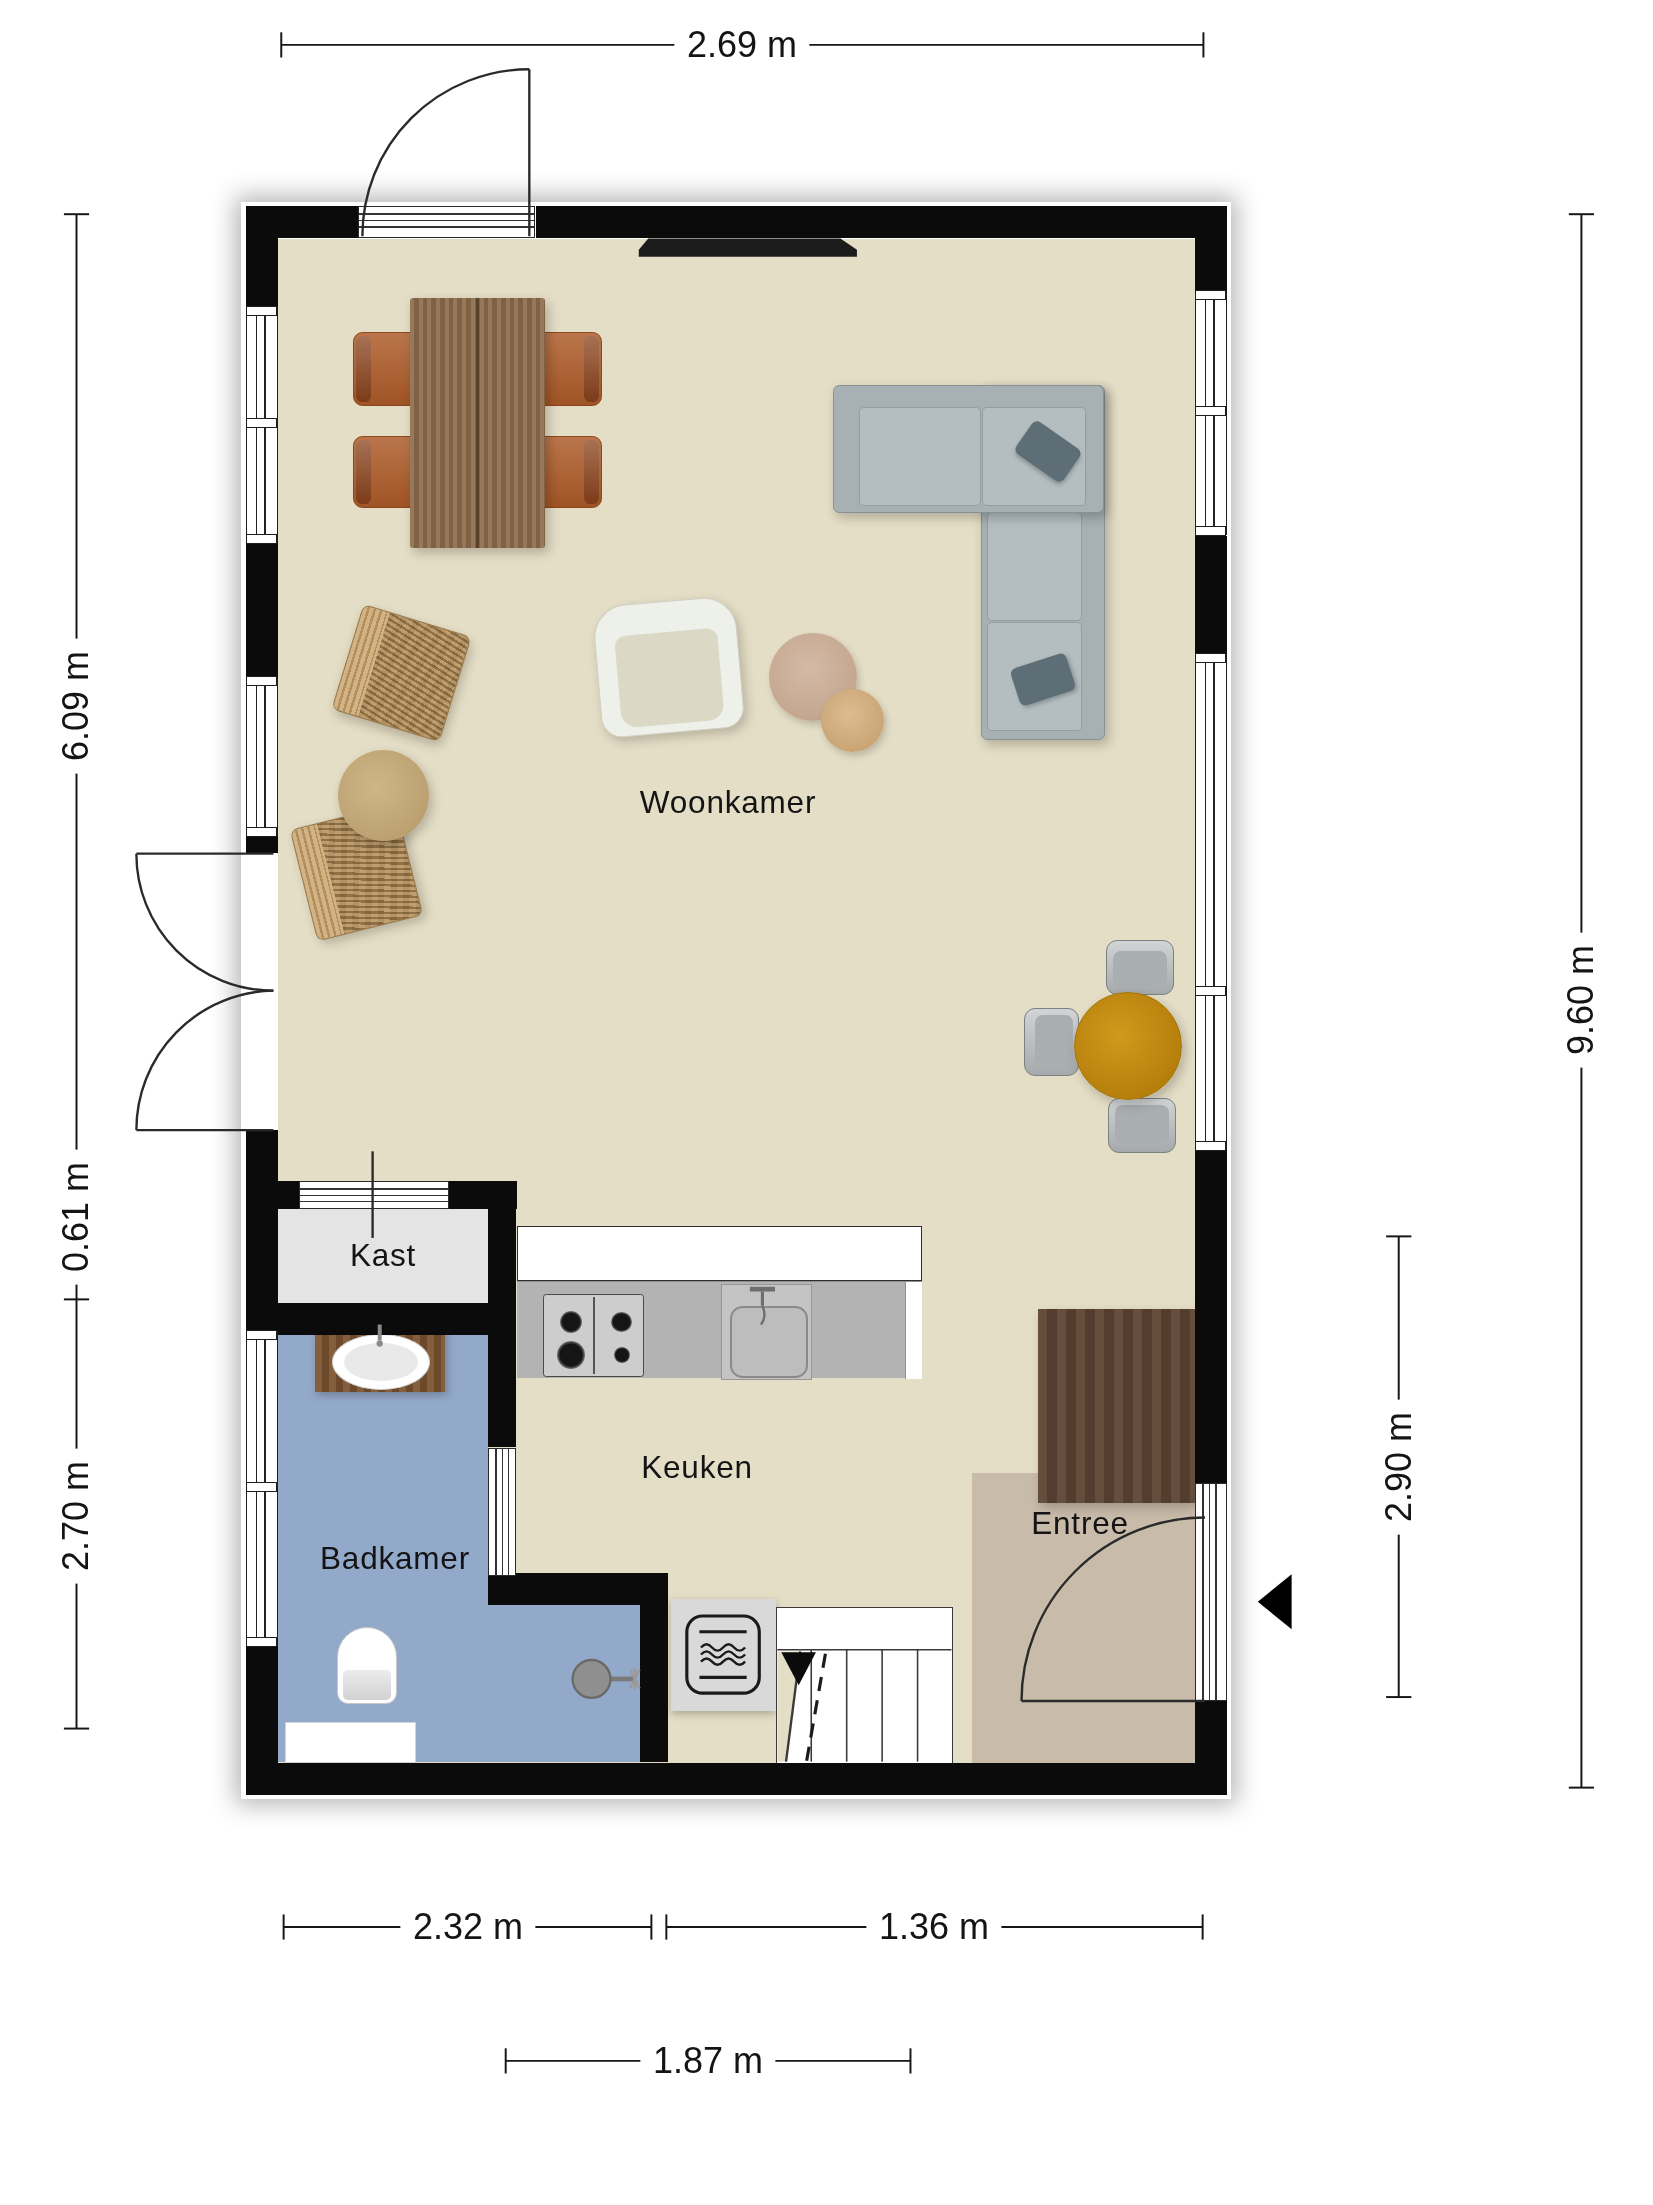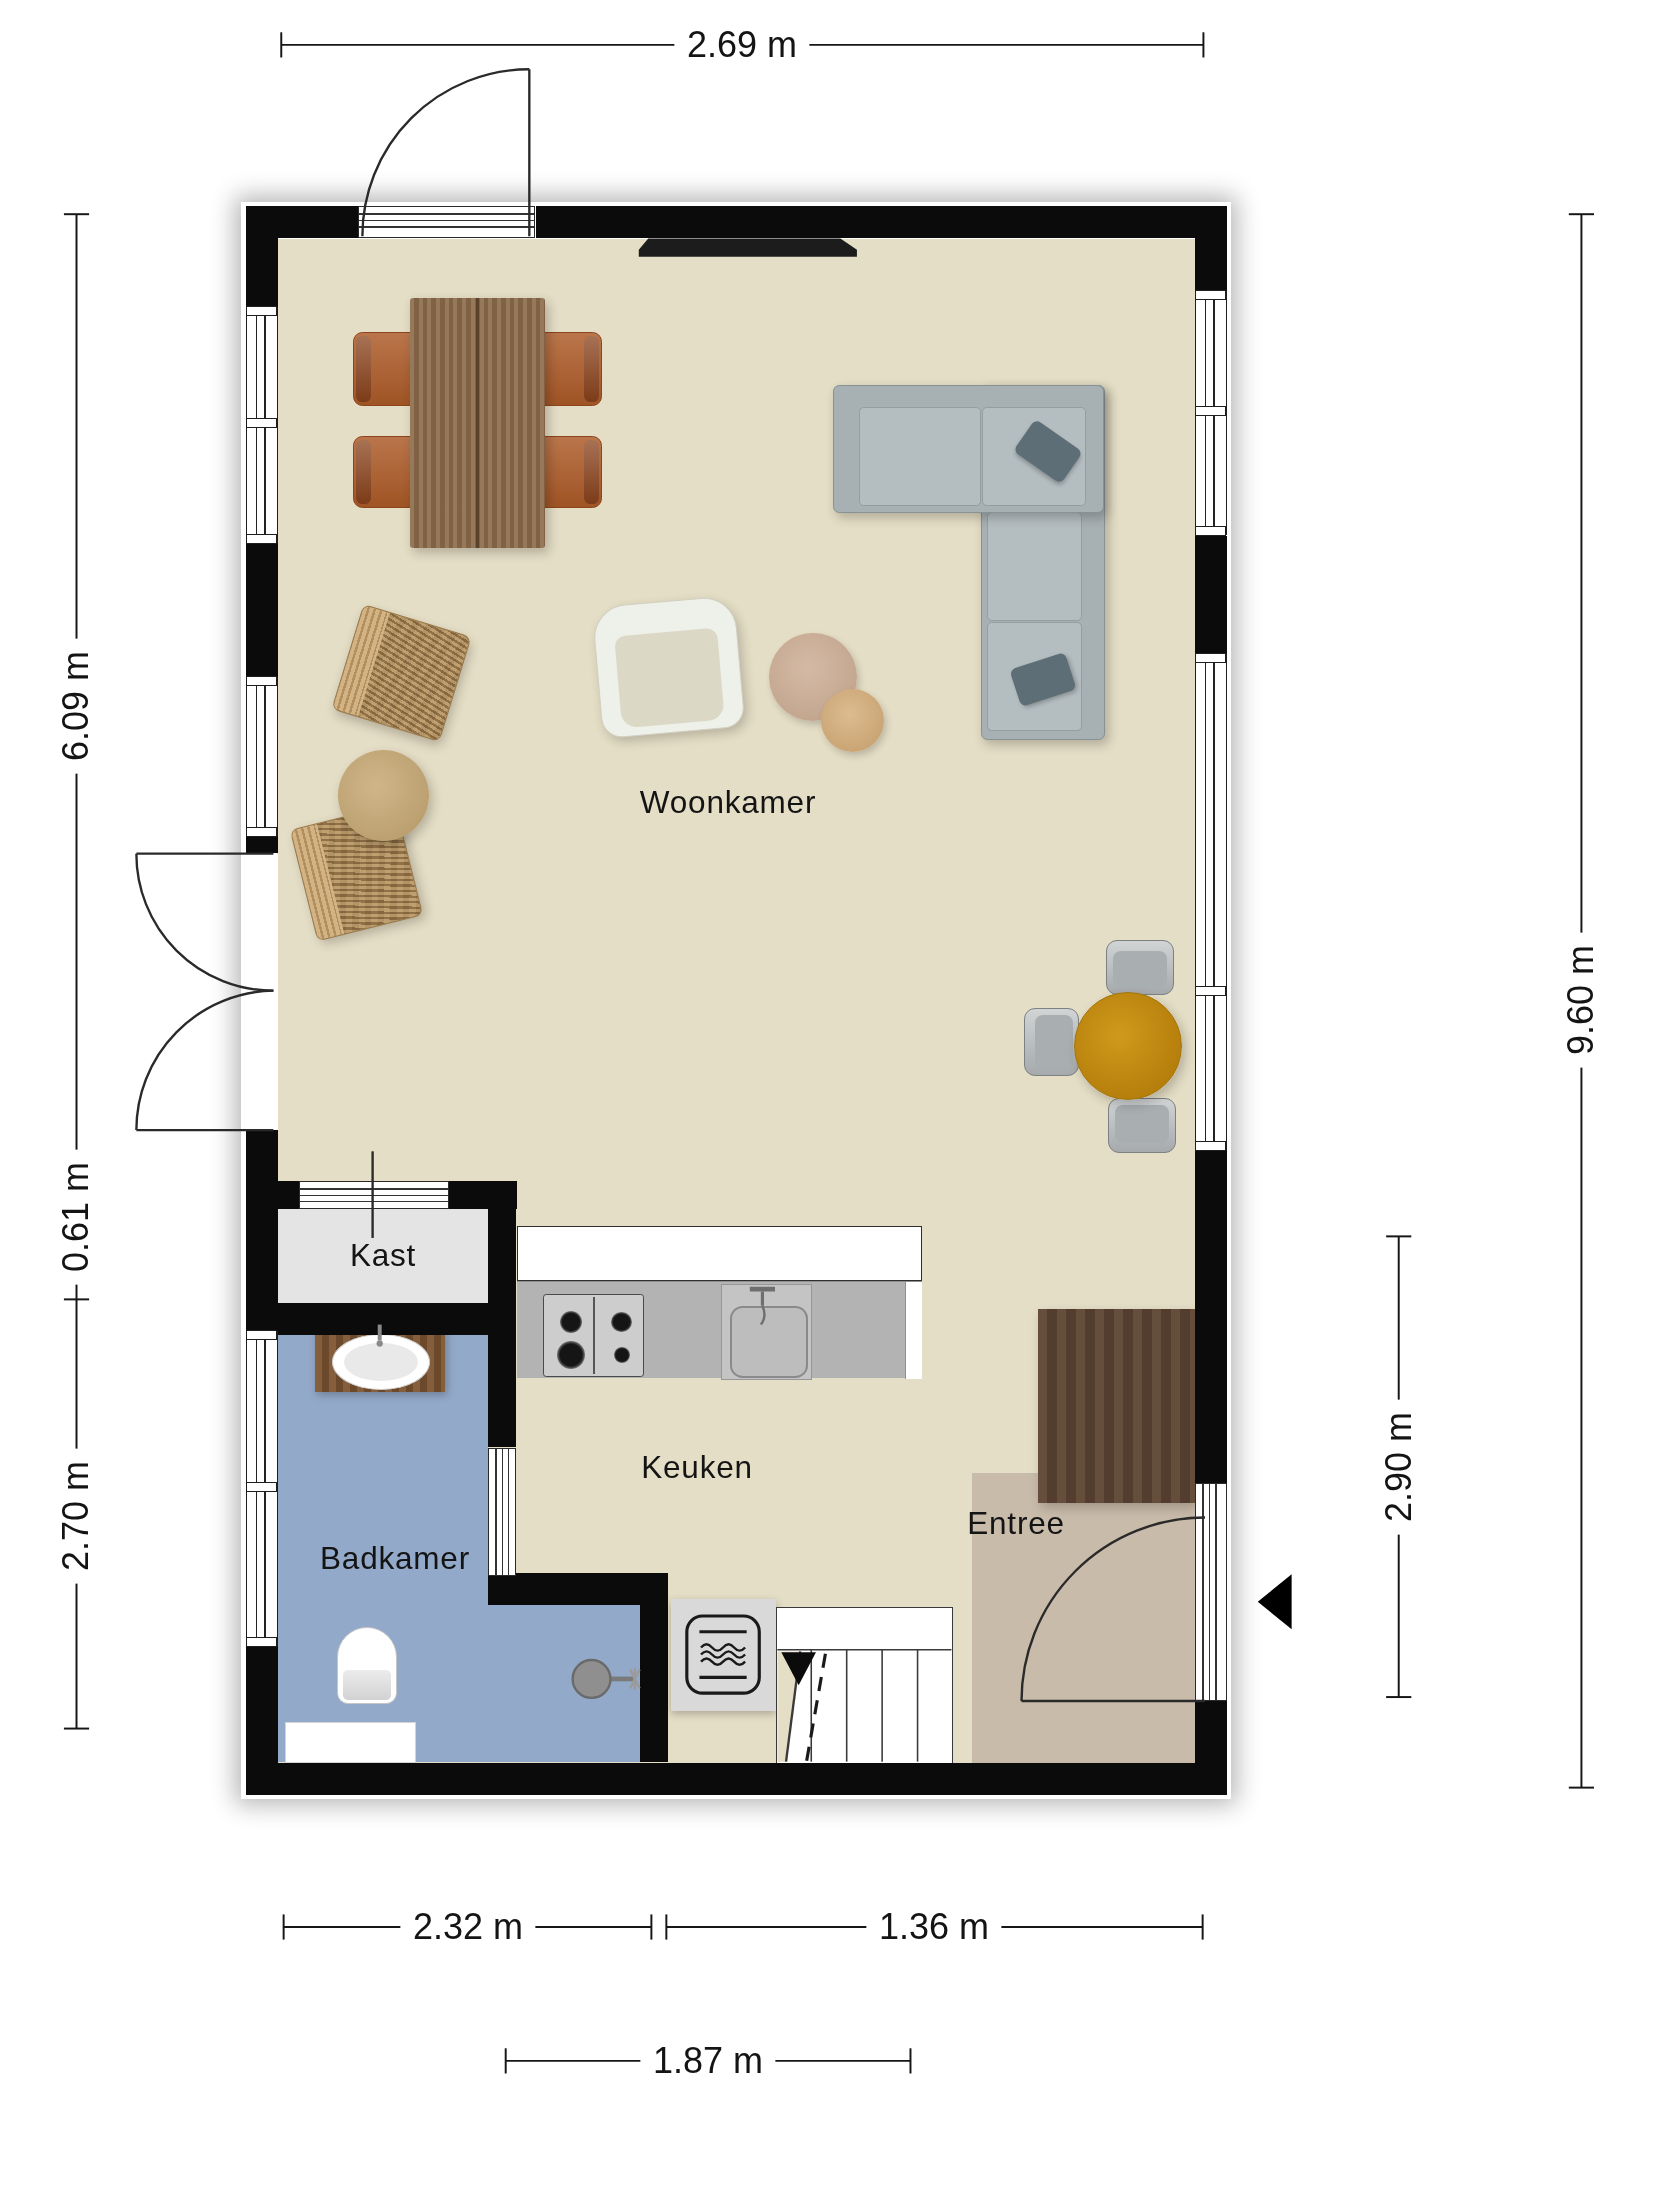--- a/index.html
+++ b/index.html
@@ -312,21 +312,21 @@
 
       <line x1="642" y1="2617" x2="1156" y2="2617"></line>
         <line x1="642" y1="2601" x2="642" y2="2633"></line>
         <line x1="1156" y1="2601" x2="1156" y2="2633"></line>
     </g>
   </svg>
 
   <div class="label room-label" style="left:728px;top:802px;">Woonkamer</div>
   <div class="label room-label" style="left:697px;top:1467px;">Keuken</div>
   <div class="label room-label" style="left:395px;top:1558px;">Badkamer</div>
-  <div class="label room-label" style="left:1016px;top:1523px;">Entree</div>
+  <div class="label room-label" style="left:1080px;top:1523px;">Entree</div>
   <div class="label room-label" style="left:383px;top:1255px;">Kast</div>
 
   <div class="label dim-label" style="left:742px;top:45px;">2.69 m</div>
   <div class="label dim-label vert" style="left:76px;top:706px;">6.09 m</div>
   <div class="label dim-label vert" style="left:76px;top:1217px;">0.61 m</div>
   <div class="label dim-label vert" style="left:76px;top:1516px;">2.70 m</div>
   <div class="label dim-label vert" style="left:1581px;top:1000px;">9.60 m</div>
   <div class="label dim-label vert" style="left:1399px;top:1467px;">2.90 m</div>
   <div class="label dim-label" style="left:468px;top:1927px;">2.32 m</div>
   <div class="label dim-label" style="left:934px;top:1927px;">1.36 m</div>

